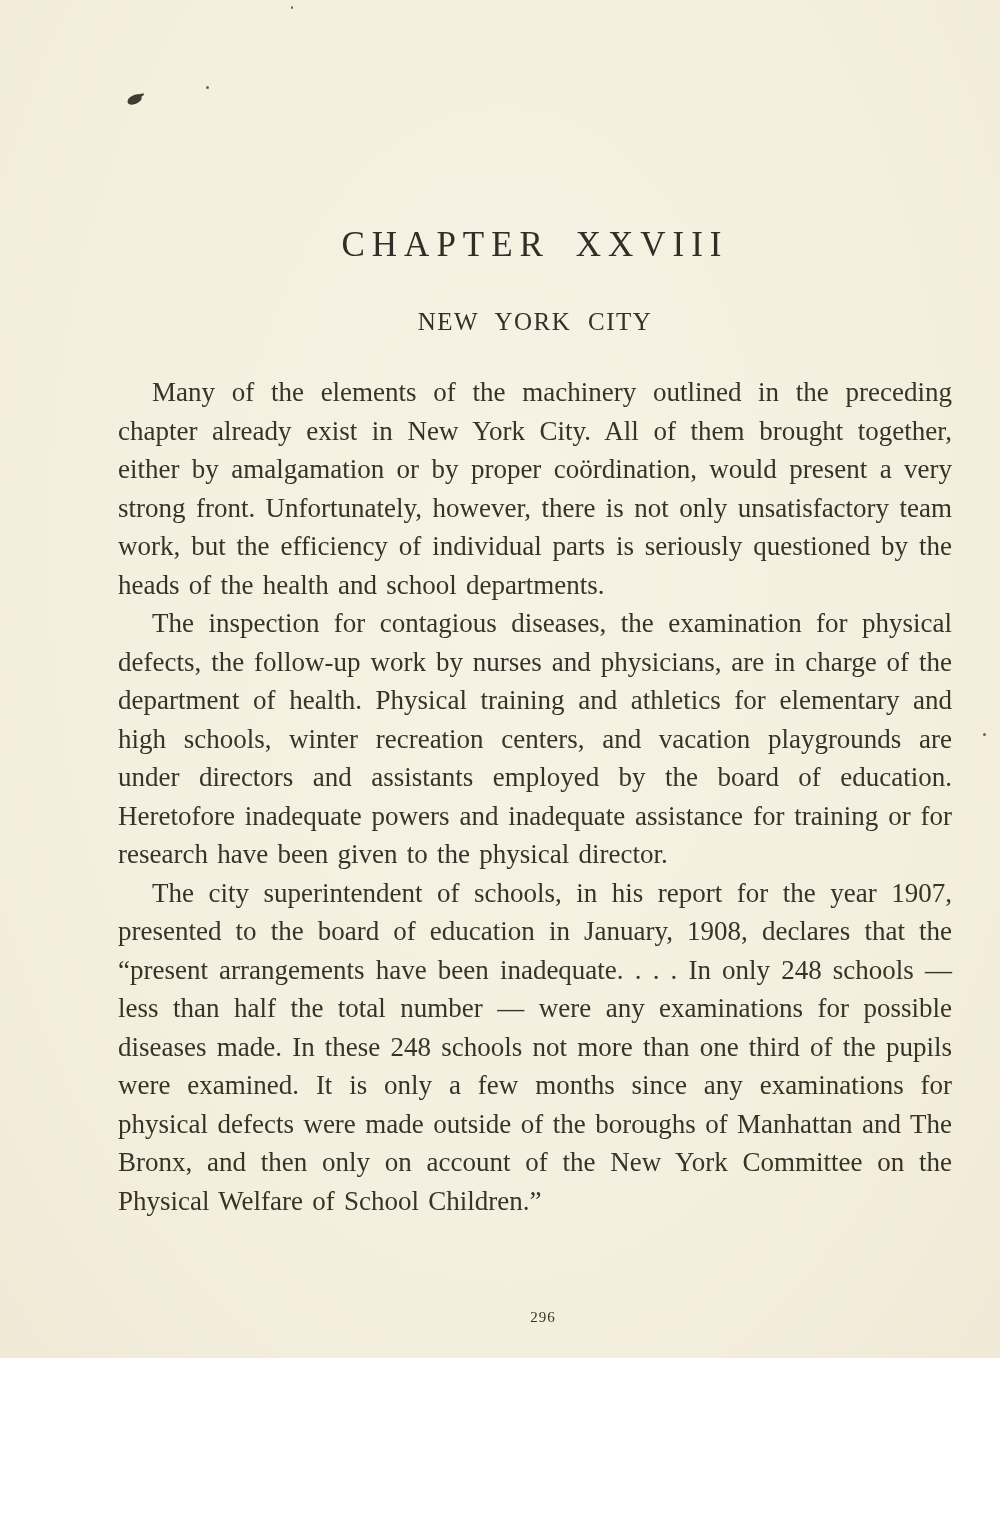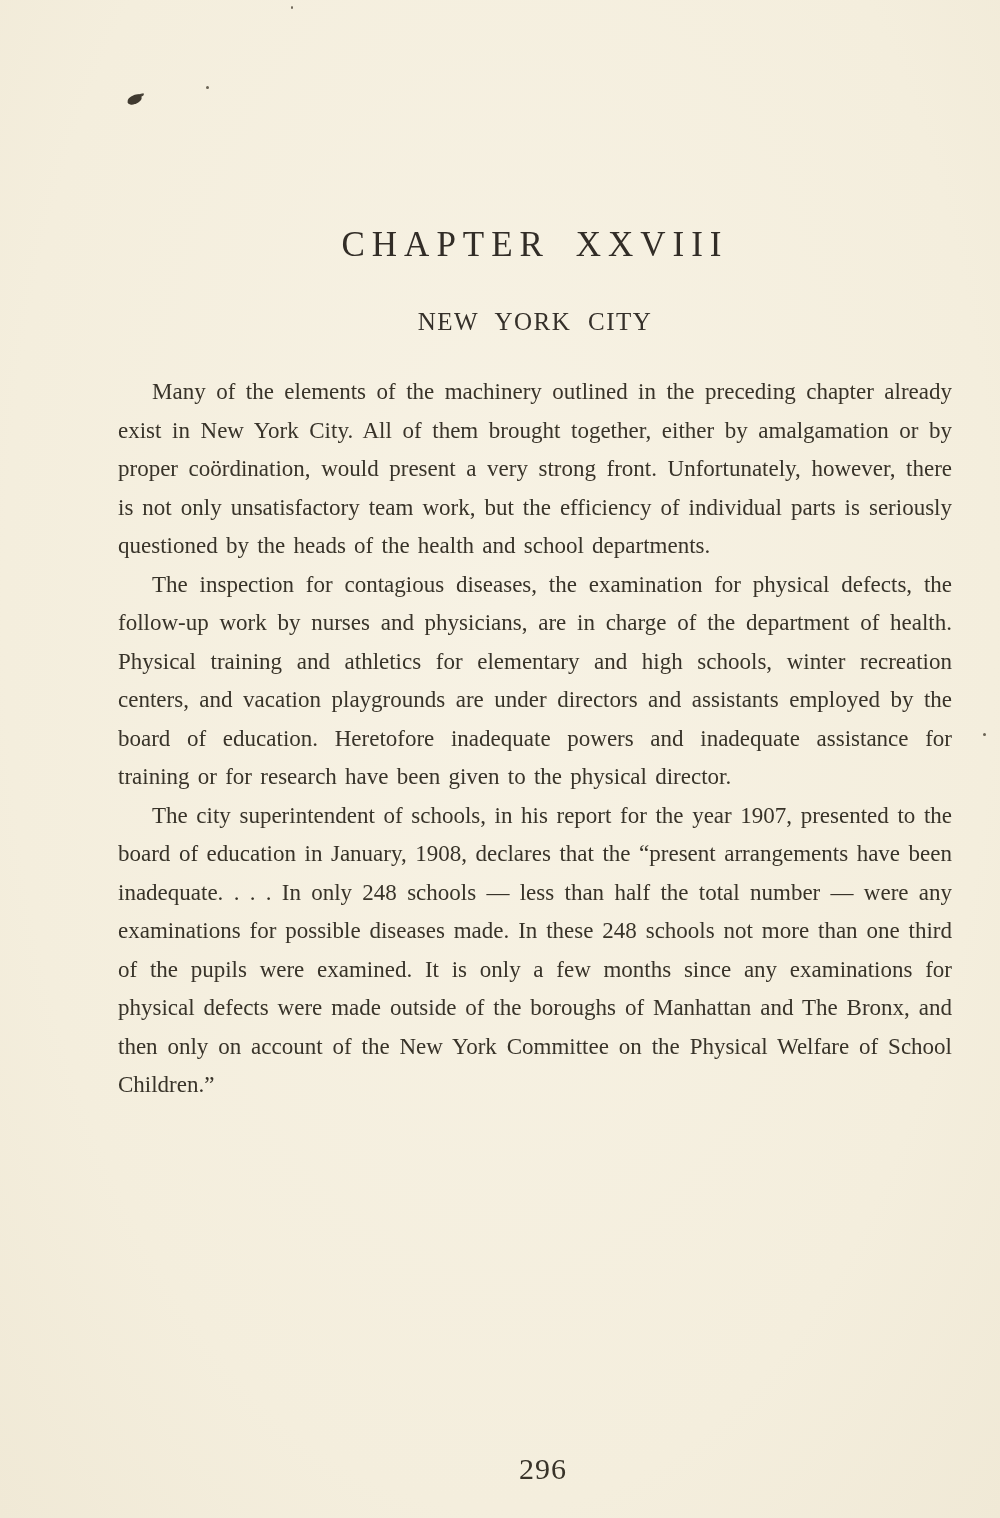--- a/index.html
+++ b/index.html
@@ -3,21 +3,21 @@
 <meta charset="utf-8">
 <style>
   html, body {
     margin: 0;
     padding: 0;
     background: #ffffff;
   }
   .page {
     position: relative;
     width: 1000px;
-    height: 1518px;
+    height: 1358px;
     margin: 0 auto;
     background: #f5efe0;
     background-image: radial-gradient(ellipse at 50% 40%, #f7f2e4 0%, #f4eedd 70%, #f0e9d6 100%);
     font-family: "Liberation Serif", serif;
     color: #35302a;
     overflow: hidden;
   }
   .content {
     position: absolute;
     left: 118px;
@@ -45,34 +45,34 @@
     color: #35302a;
   }
   .subtitle-line {
     display: block;
   }
   .body-block {
     margin-top: 30px;
   }
   .body-para {
     margin: 0;
-    font-size: 23px;
+    font-size: 27px;
     line-height: 38.5px;
     text-align: justify;
     text-indent: 34px;
     word-spacing: 2.5px;
     color: #383329;
   }
   .page-number {
     position: absolute;
     left: 118px;
     right: 32px;
     bottom: 32px;
     text-align: center;
-    font-size: 30px;
+    font-size: 15px;
     letter-spacing: 1px;
     color: #383329;
   }
   
   .ink-mark {
     position: absolute;
     left: 127px;
     top: 95px;
     width: 15px;
     height: 9px;

